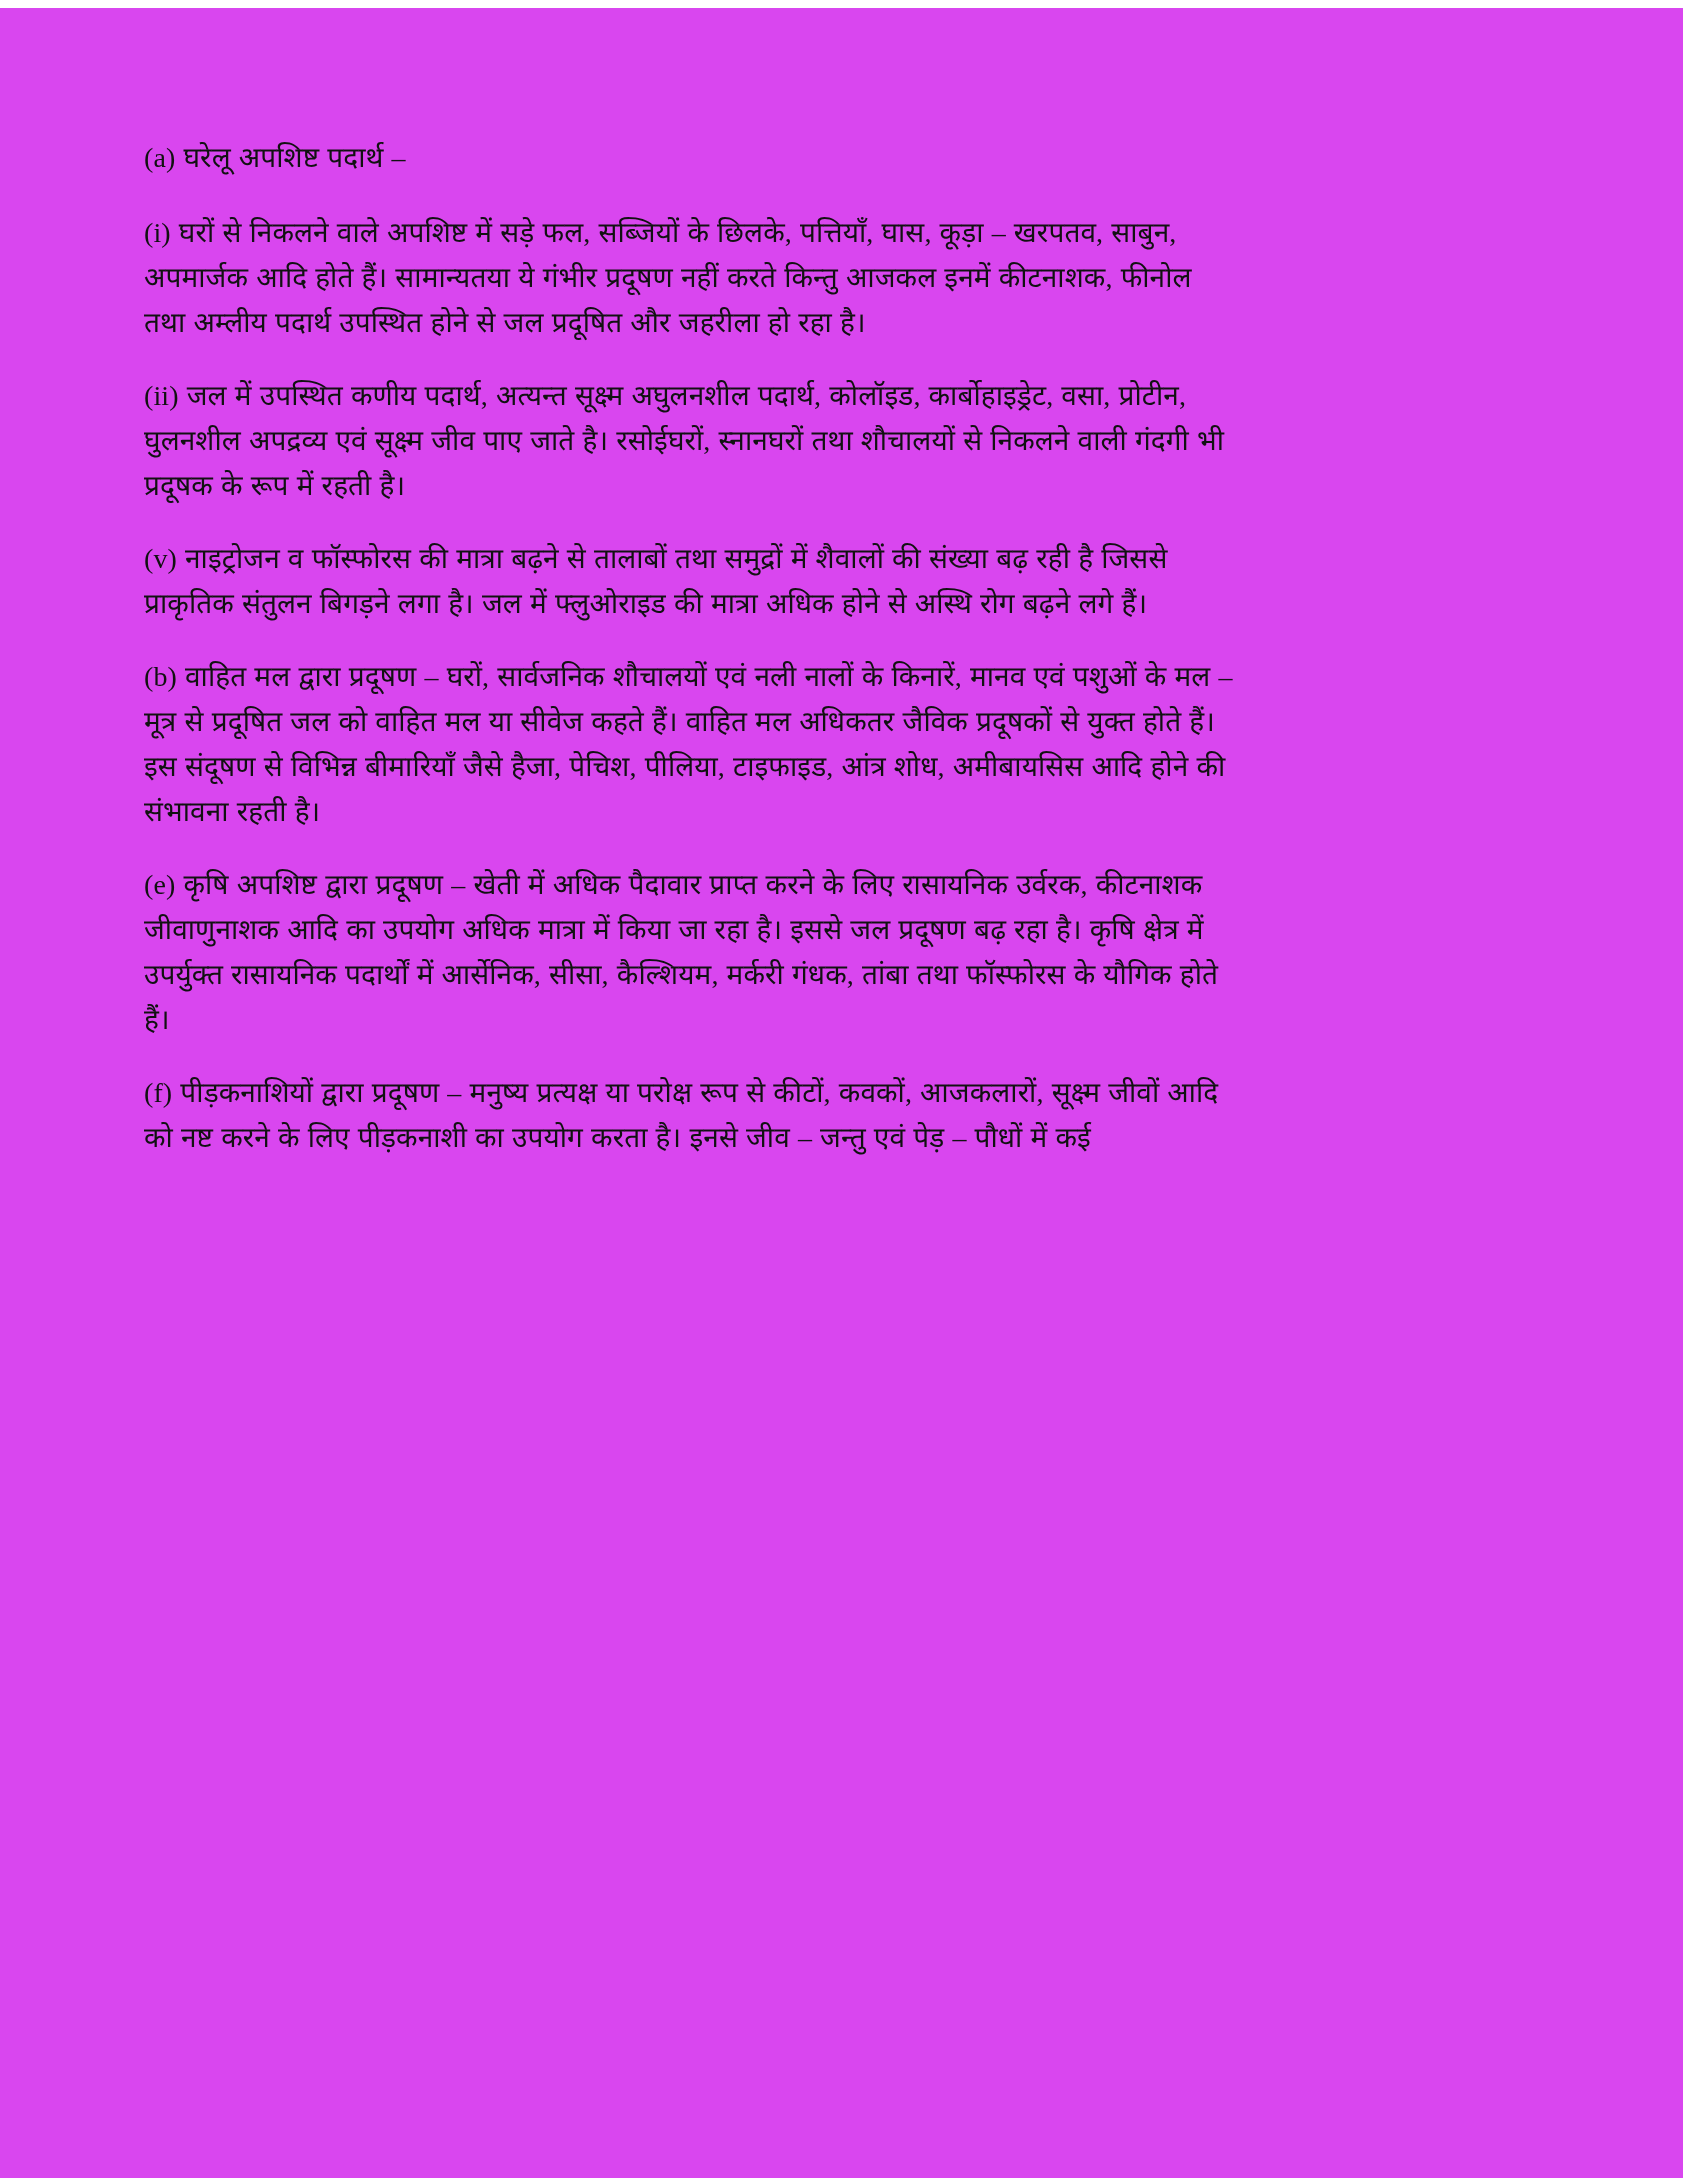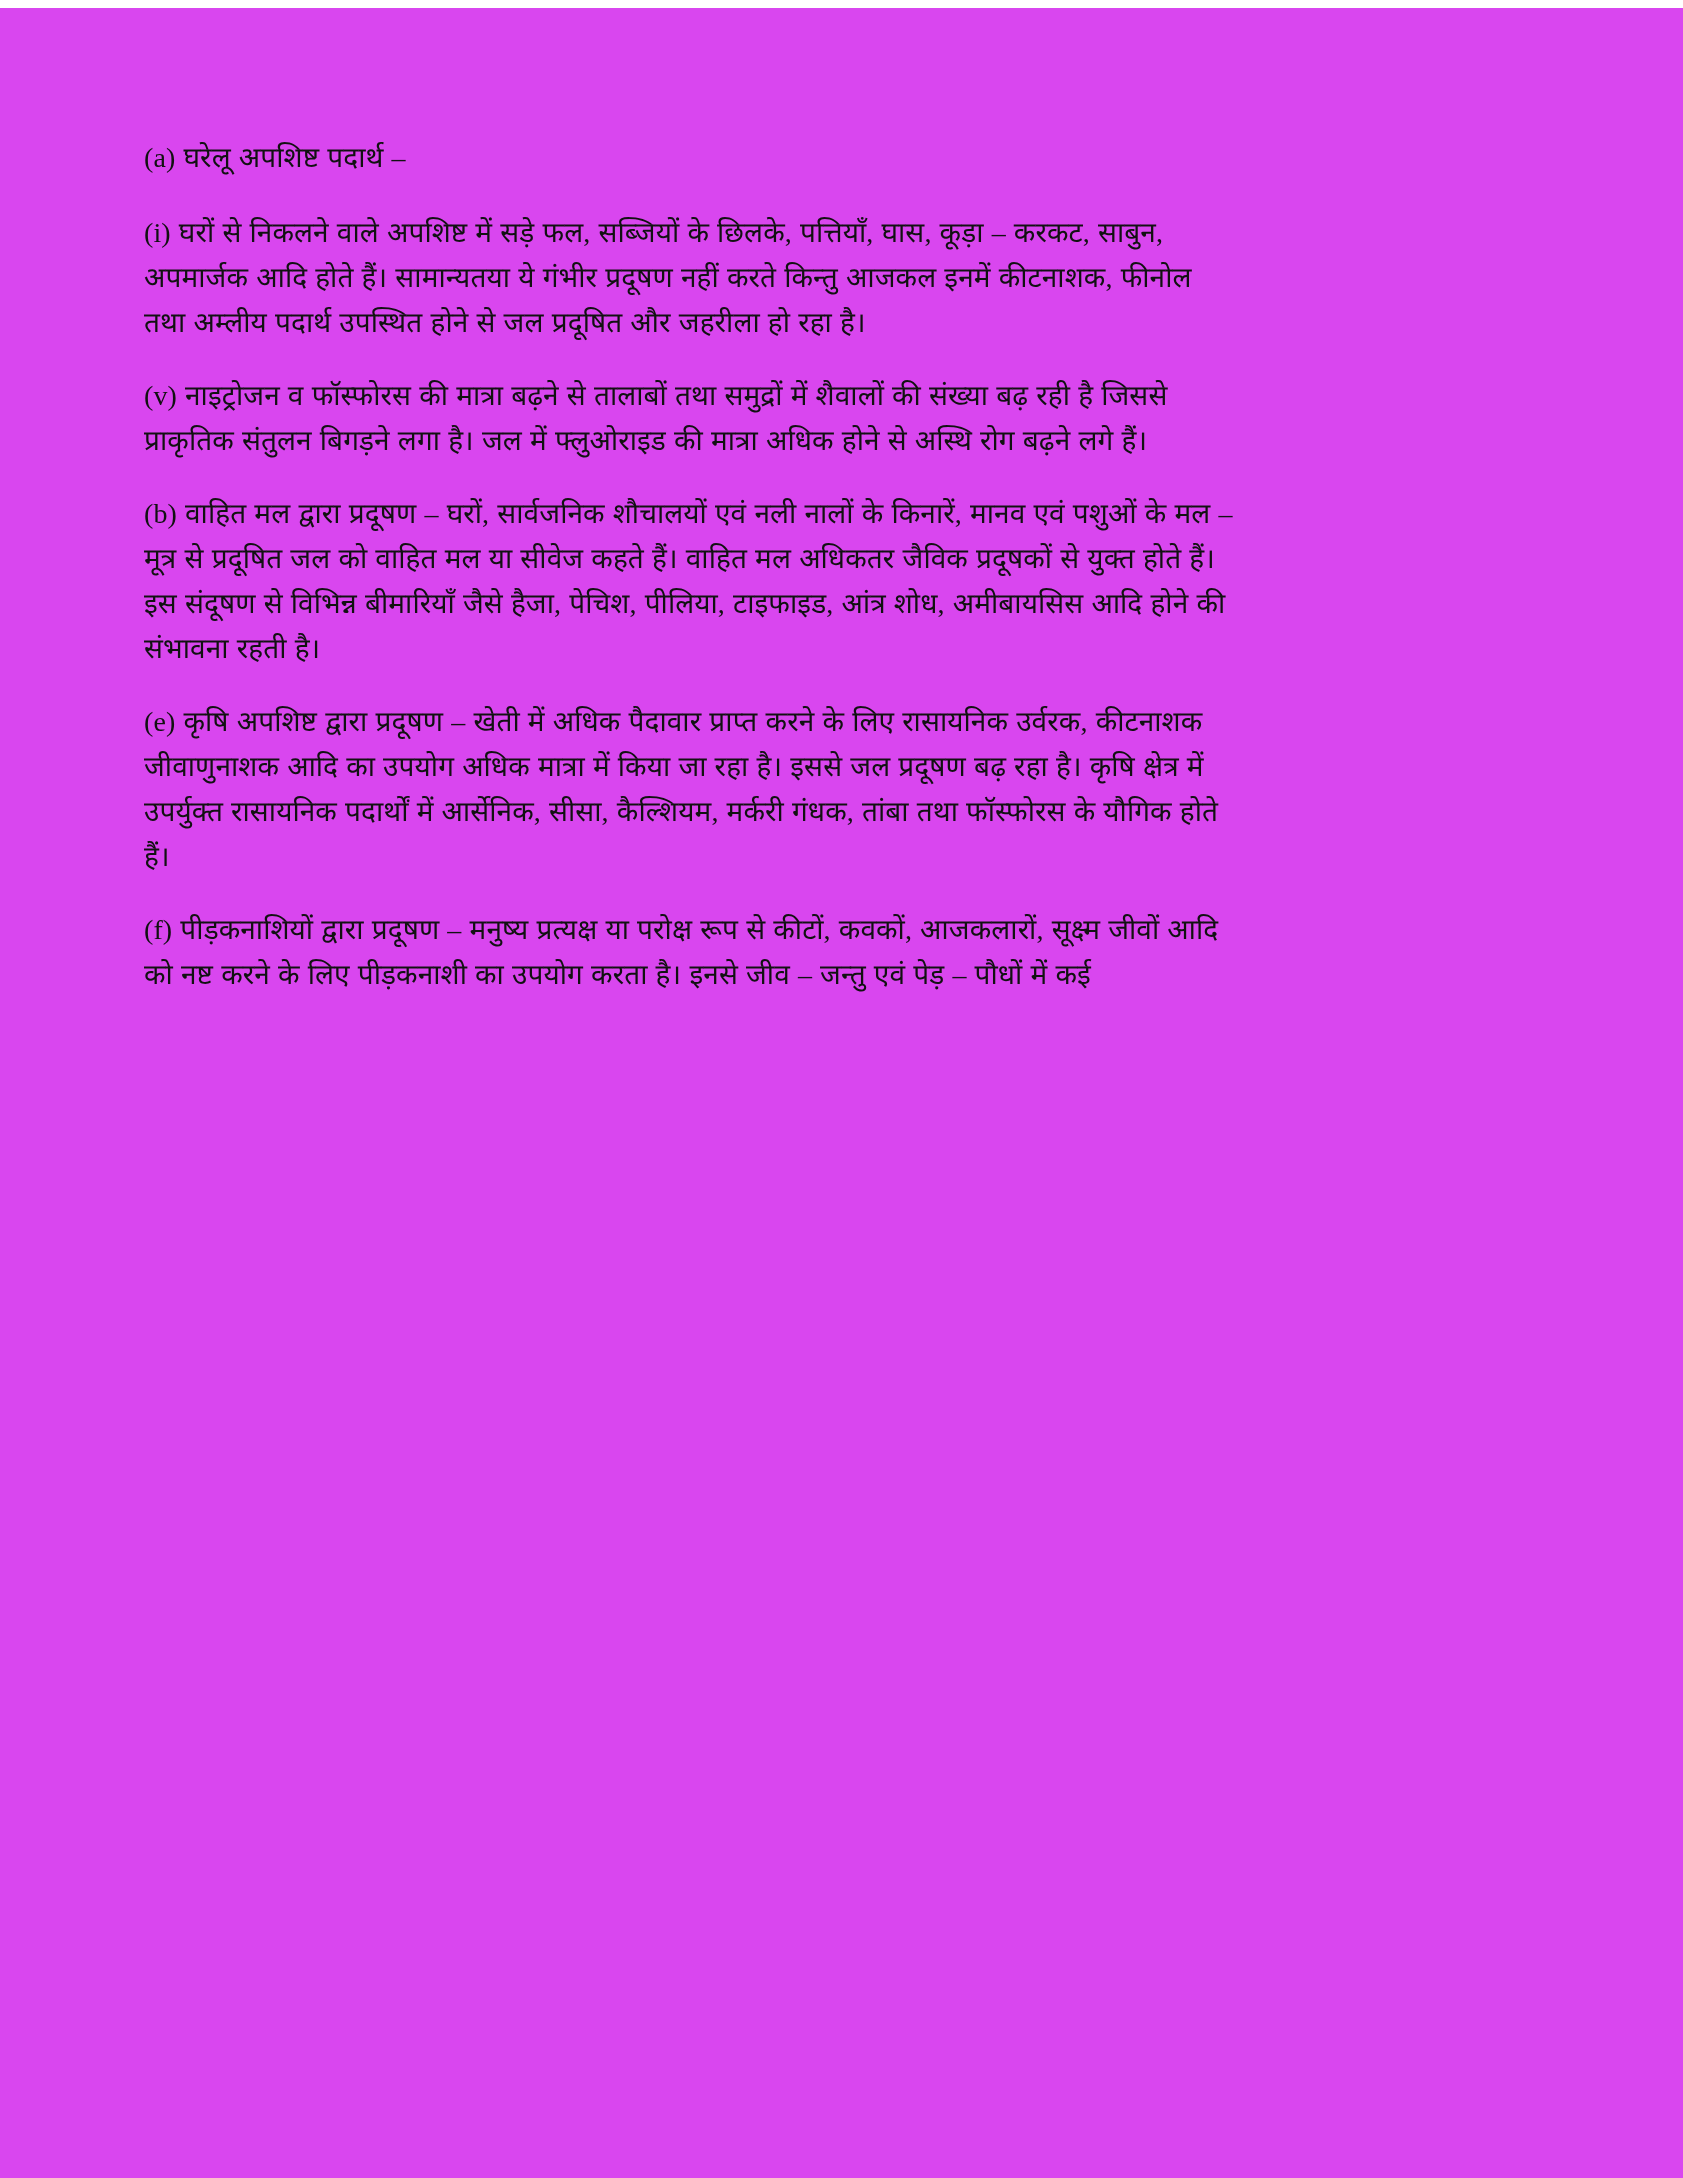--- a/index.html
+++ b/index.html
@@ -42,22 +42,23 @@
   }
 </style>
 </head>
 <body>
 
 <div class="page">
   <div class="content">
 
     <p class="para heading-line">(a) घरेलू अपशिष्ट पदार्थ –</p>
 
-    <p class="para">(i) घरों से निकलने वाले अपशिष्ट में सड़े फल, सब्जियों के छिलके, पत्तियाँ, घास, कूड़ा – करकट, साबुन, अपमार्जक आदि होते हैं। सामान्यतया ये गंभीर प्रदूषण नहीं करते किन्तु आजकल इनमें कीटनाशक, फीनोल तथा अम्लीय पदार्थ उपस्थित होने से जल प्रदूषित और जहरीला हो रहा है।</p>
+    <p class="para">(i) घरों से निकलने वाले अपशिष्ट में सड़े फल, सब्जियों के छिलके, पत्तियाँ, घास, कूड़ा – खरपतव, साबुन, अपमार्जक आदि होते हैं। सामान्यतया ये गंभीर प्रदूषण नहीं करते किन्तु आजकल इनमें कीटनाशक, फीनोल तथा अम्लीय पदार्थ उपस्थित होने से जल प्रदूषित और जहरीला हो रहा है।</p>
 
+    <p class="para">(ii) जल में उपस्थित कणीय पदार्थ, अत्यन्त सूक्ष्म अघुलनशील पदार्थ, कोलॉइड, कार्बोहाइड्रेट, वसा, प्रोटीन, घुलनशील अपद्रव्य एवं सूक्ष्म जीव पाए जाते है। रसोईघरों, स्नानघरों तथा शौचालयों से निकलने वाली गंदगी भी प्रदूषक के रूप में रहती है।</p>
 
 
 
     <p class="para">(v) नाइट्रोजन व फॉस्फोरस की मात्रा बढ़ने से तालाबों तथा समुद्रों में शैवालों की संख्या बढ़ रही है जिससे प्राकृतिक संतुलन बिगड़ने लगा है। जल में फ्लुओराइड की मात्रा अधिक होने से अस्थि रोग बढ़ने लगे हैं।</p>
 
     <p class="para">(b) वाहित मल द्वारा प्रदूषण – घरों, सार्वजनिक शौचालयों एवं नली नालों के किनारें, मानव एवं पशुओं के मल – मूत्र से प्रदूषित जल को वाहित मल या सीवेज कहते हैं। वाहित मल अधिकतर जैविक प्रदूषकों से युक्त होते हैं। इस संदूषण से विभिन्न बीमारियाँ जैसे हैजा, पेचिश, पीलिया, टाइफाइड, आंत्र शोध, अमीबायसिस आदि होने की संभावना रहती है।</p>
 
 
 
     <p class="para">(e) कृषि अपशिष्ट द्वारा प्रदूषण – खेती में अधिक पैदावार प्राप्त करने के लिए रासायनिक उर्वरक, कीटनाशक जीवाणुनाशक आदि का उपयोग अधिक मात्रा में किया जा रहा है। इससे जल प्रदूषण बढ़ रहा है। कृषि क्षेत्र में उपर्युक्त रासायनिक पदार्थों में आर्सेनिक, सीसा, कैल्शियम, मर्करी गंधक, तांबा तथा फॉस्फोरस के यौगिक होते हैं।</p>

